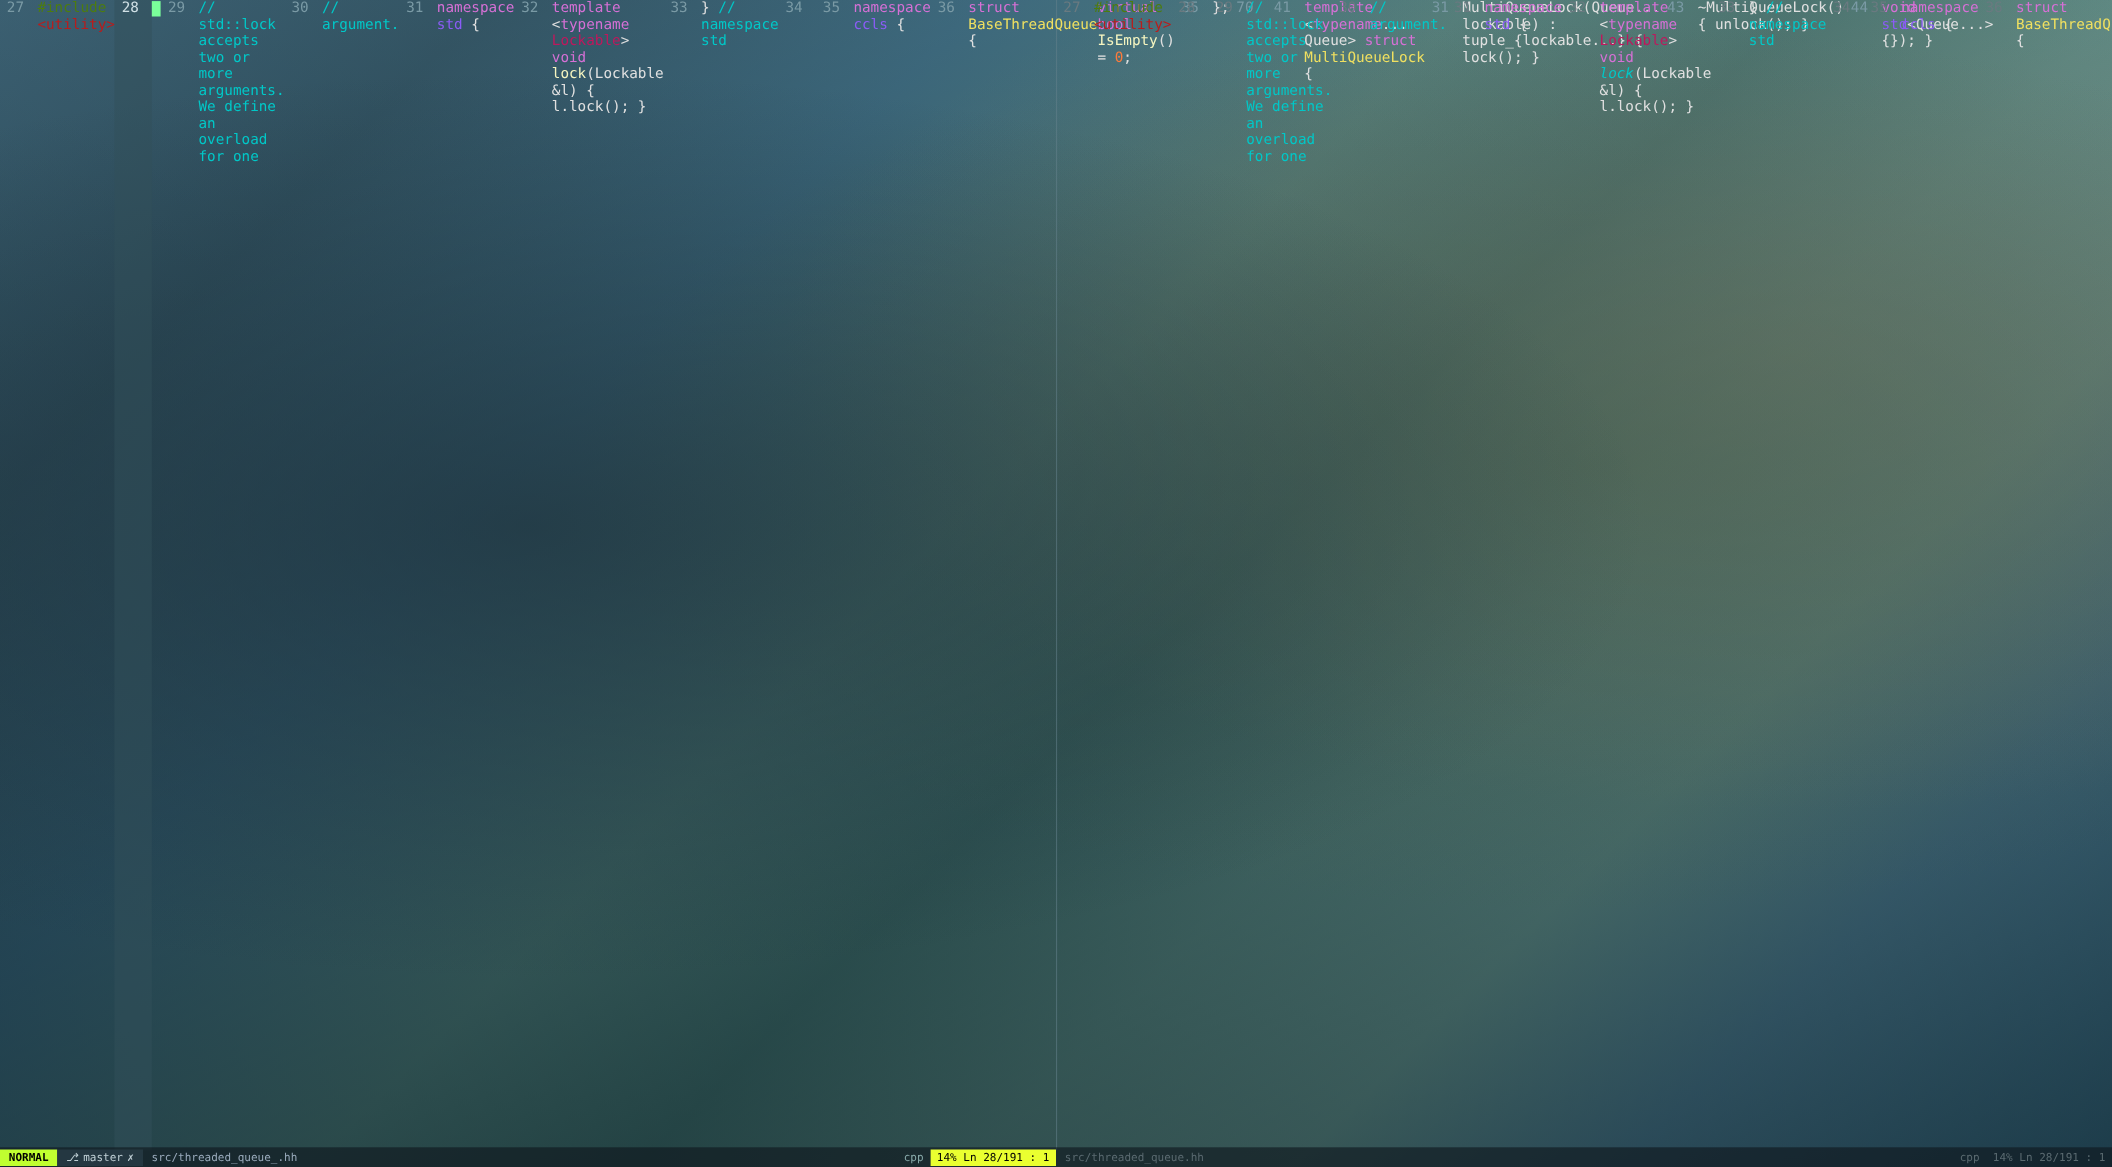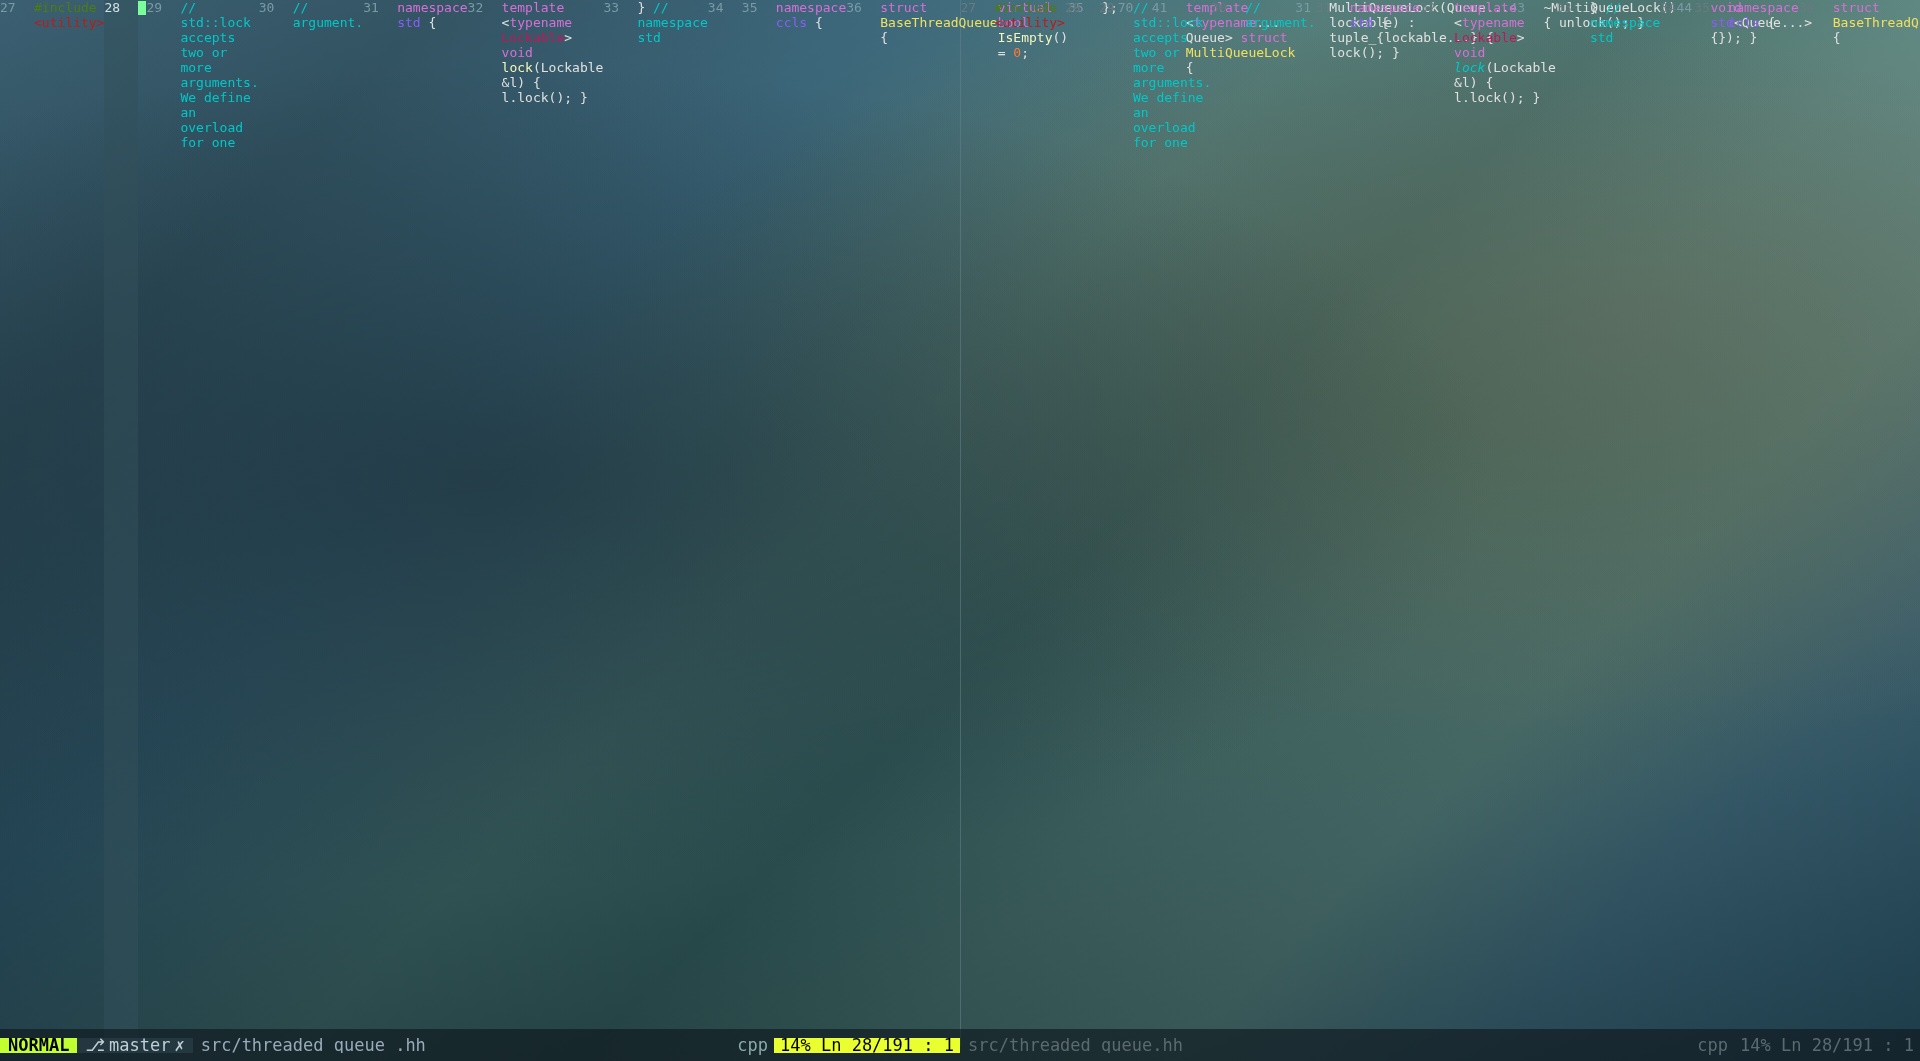--- a/index.html
+++ b/index.html
@@ -23,28 +23,28 @@
     linear-gradient(180deg,rgba(100,140,160,.3) 0%,rgba(20,40,50,.6) 100%);
 }
 #editor{
   position:absolute;top:0;left:0;right:0;bottom:15px;
   display:flex;
 }
 .pane{flex:1;display:flex;position:relative;min-width:0}
 .sep{width:1px;background:rgba(100,130,140,.55);flex-shrink:0}
 .pane.right .gnum{color:#6a7a80}
 .ln{display:flex}
-.gnum{width:34px;text-align:left;padding-right:6px;color:#7a9aa5;flex-shrink:0}
+.gnum{width:34px;text-align:center;padding-right:6px;color:#7a9aa5;flex-shrink:0}
 .pane.left .gnum.cur{background:rgba(50,80,90,.5);color:#d0e0e5}
 .txt{flex:1}
 .cursor{display:inline-block;width:8px;height:14px;background:#7aff9a;vertical-align:text-bottom;margin-top:1px}
 #status{
-  position:absolute;left:0;right:0;bottom:0;height:32px;
+  position:absolute;left:0;right:0;bottom:0;height:18px;
   display:flex;
-  font-size:17px;line-height:15px;
+  font-size:10px;line-height:15px;
   background:rgba(15,25,30,.65);
 }
 .sb{flex:1;display:flex;align-items:center;min-width:0}
 .sb-mode{background:#c0ff30;color:#000;padding:0 8px;font-weight:bold}
 .sb-branch{background:rgba(40,60,70,.8);color:#bfcfd5;padding:0 8px;display:flex;gap:4px}
 .sb-file{color:#9ab;padding:0 8px;flex:1;white-space:nowrap;overflow:hidden}
 .sb-ft{color:#8aa;padding:0 6px}
 .sb-pos{background:#eaff30;color:#000;padding:0 6px}
 .sb.inactive{color:#5a6a70}
 .sb.inactive .sb-file{color:#5a6a70}

